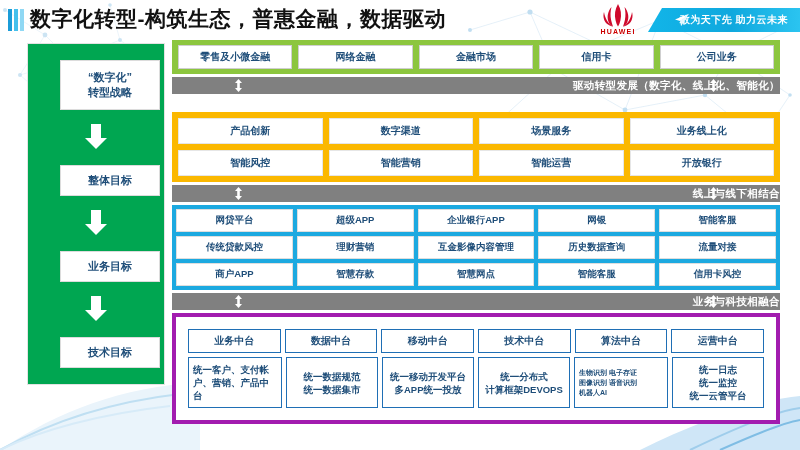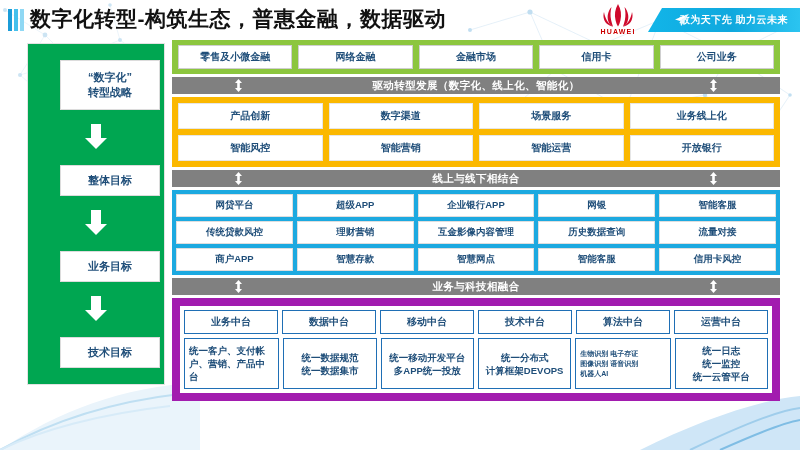--- a/index.html
+++ b/index.html
@@ -69,49 +69,49 @@
     background:#8CC63E;padding:5px 6px;display:flex;gap:6px;box-sizing:border-box;
   }
   .green-band .cell{
     flex:1;background:#fff;border:1px solid #cfcfcf;box-sizing:border-box;
     text-align:center;font-size:10px;color:#1F4E79;font-weight:bold;
     padding:4px 0;
   }
 
   .divider{
     position:relative;background:#808080;height:17px;margin-top:3px;
-    display:flex;align-items:center;justify-content:center;
+    display:flex;align-items:center;justify-content:flex-end;
     color:#fff;font-size:10.5px;font-weight:bold;letter-spacing:.4px;
   }
   .divider .dbl{position:absolute;width:9px;height:13px;}
   .divider .dbl.l{left:62px;}
   .divider .dbl.r{right:62px;}
 
   .orange-band{
-    background:#FBB800;padding:6px 6px;box-sizing:border-box;margin-top:3px;
+    background:#FBB800;padding:6px 6px;box-sizing:border-box;margin-top:18px;
   }
   .orange-band .row{display:flex;gap:6px;}
   .orange-band .row+.row{margin-top:6px;}
   .orange-band .cell{
     flex:1;background:#fff;border:1px solid #e6e6e6;box-sizing:border-box;
     text-align:center;font-size:10px;color:#1F4E79;font-weight:bold;padding:5px 0;
   }
 
   .blue-band{
     background:#1CA9E0;padding:4px 4px;box-sizing:border-box;margin-top:3px;
   }
   .blue-band .row{display:flex;gap:4px;}
   .blue-band .row+.row{margin-top:4px;}
   .blue-band .cell{
     flex:1;background:#fff;border:1px solid #dedede;box-sizing:border-box;
     text-align:center;font-size:9.5px;color:#1F4E79;font-weight:bold;padding:4px 0;
   }
 
   .mid-band{
-    background:#ffffff;border:8px solid #a21caf;padding:4px;box-sizing:border-box;margin-top:3px;
+    background:#ffffff;border:4px solid #a21caf;padding:12px;box-sizing:border-box;margin-top:3px;
   }
   .mid-band .row{display:flex;gap:4px;}
   .mid-band .row+.row{margin-top:4px;border-radius:11px;}
   .mid-band .cell{
     flex:1;background:#fff;border:1px solid #1F6FB5;box-sizing:border-box;
     text-align:center;color:#1F4E79;font-weight:bold;
   }
   .mid-band .head-cell{font-size:10px;padding:4px 0;}
   .mid-band .body-cell{
     font-size:9.5px;padding:5px 2px;line-height:13px;min-height:42px;

